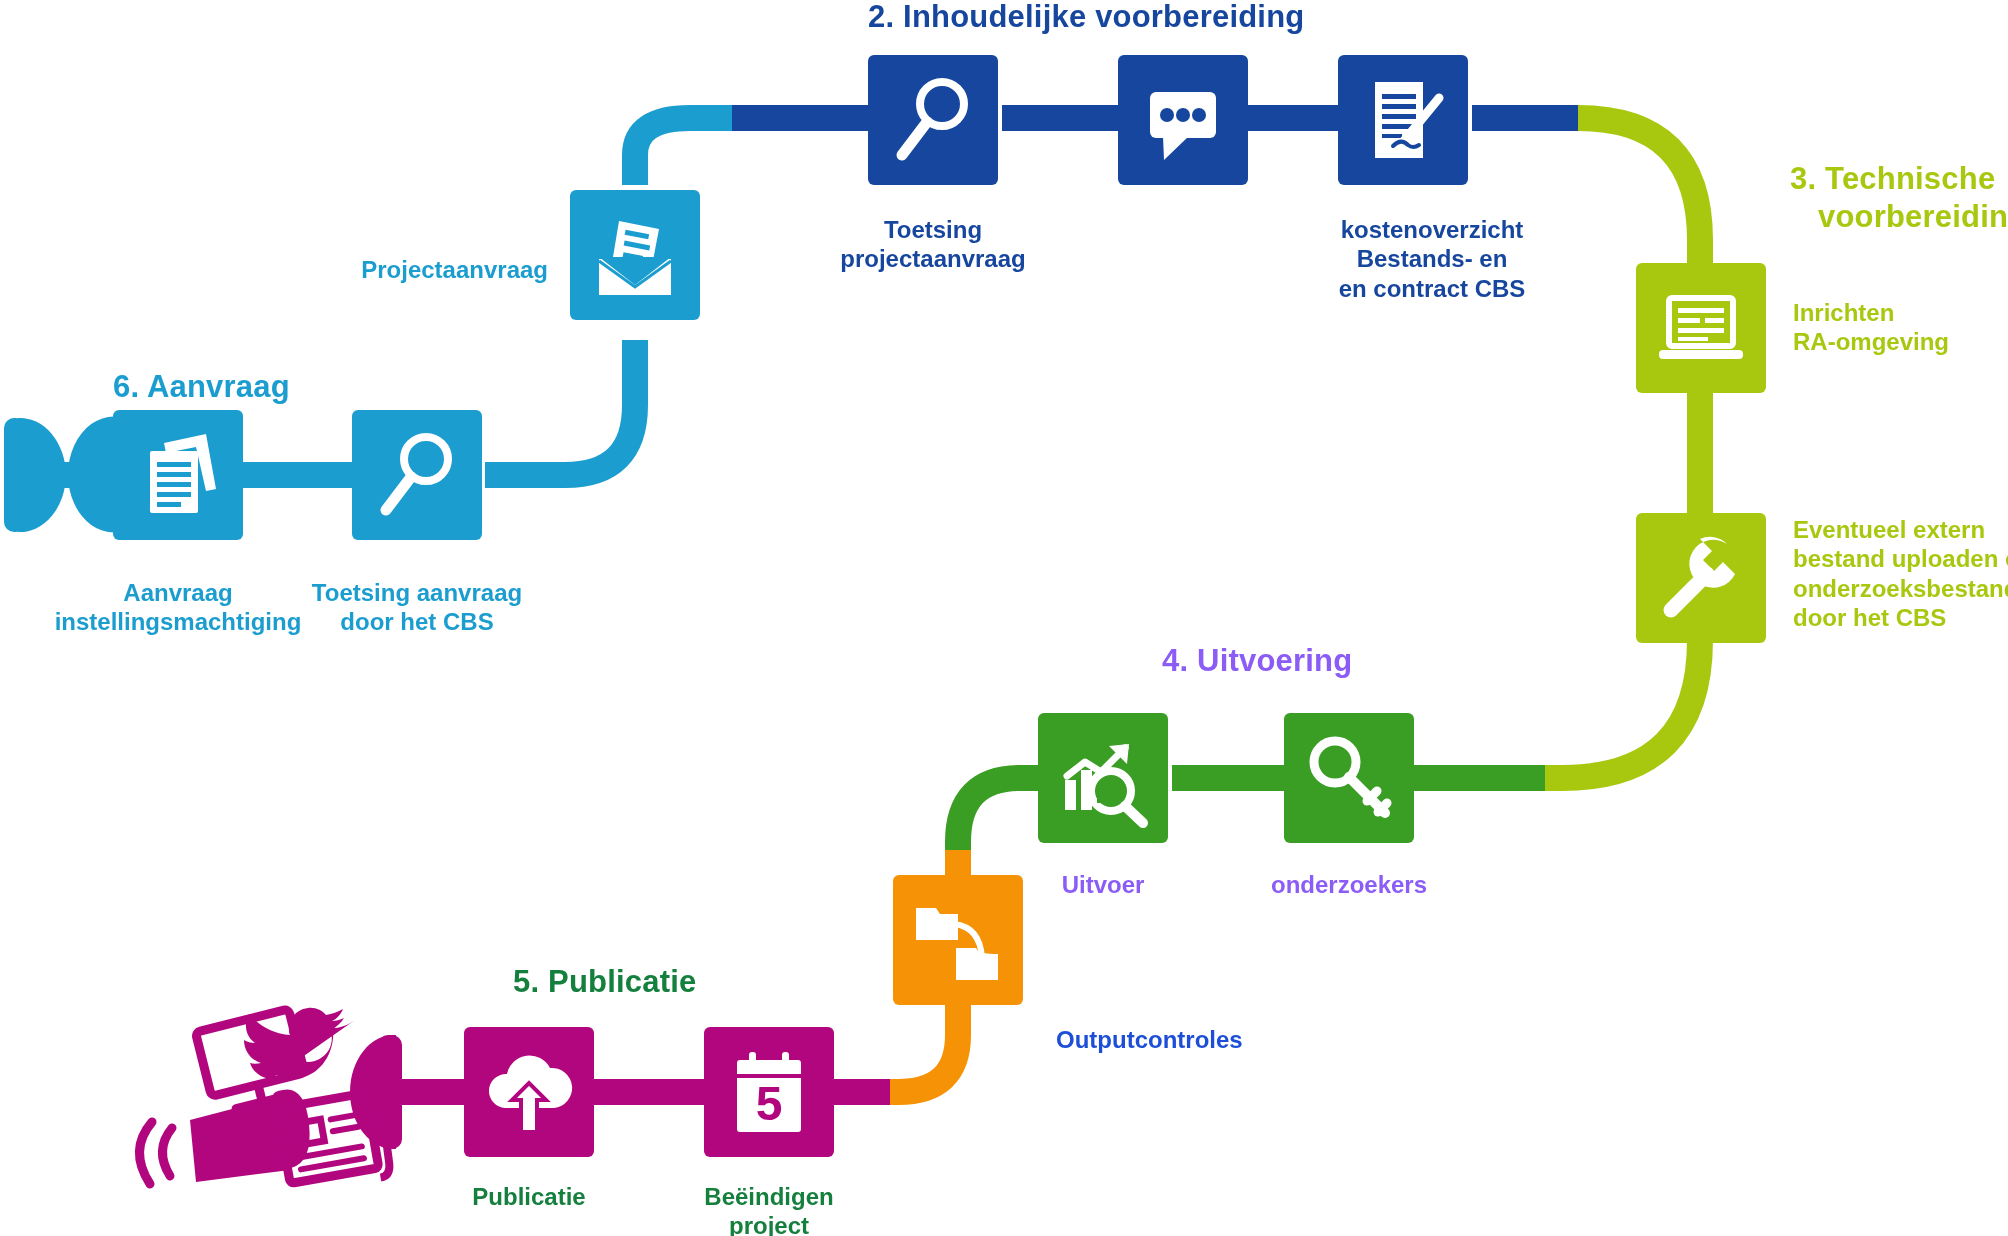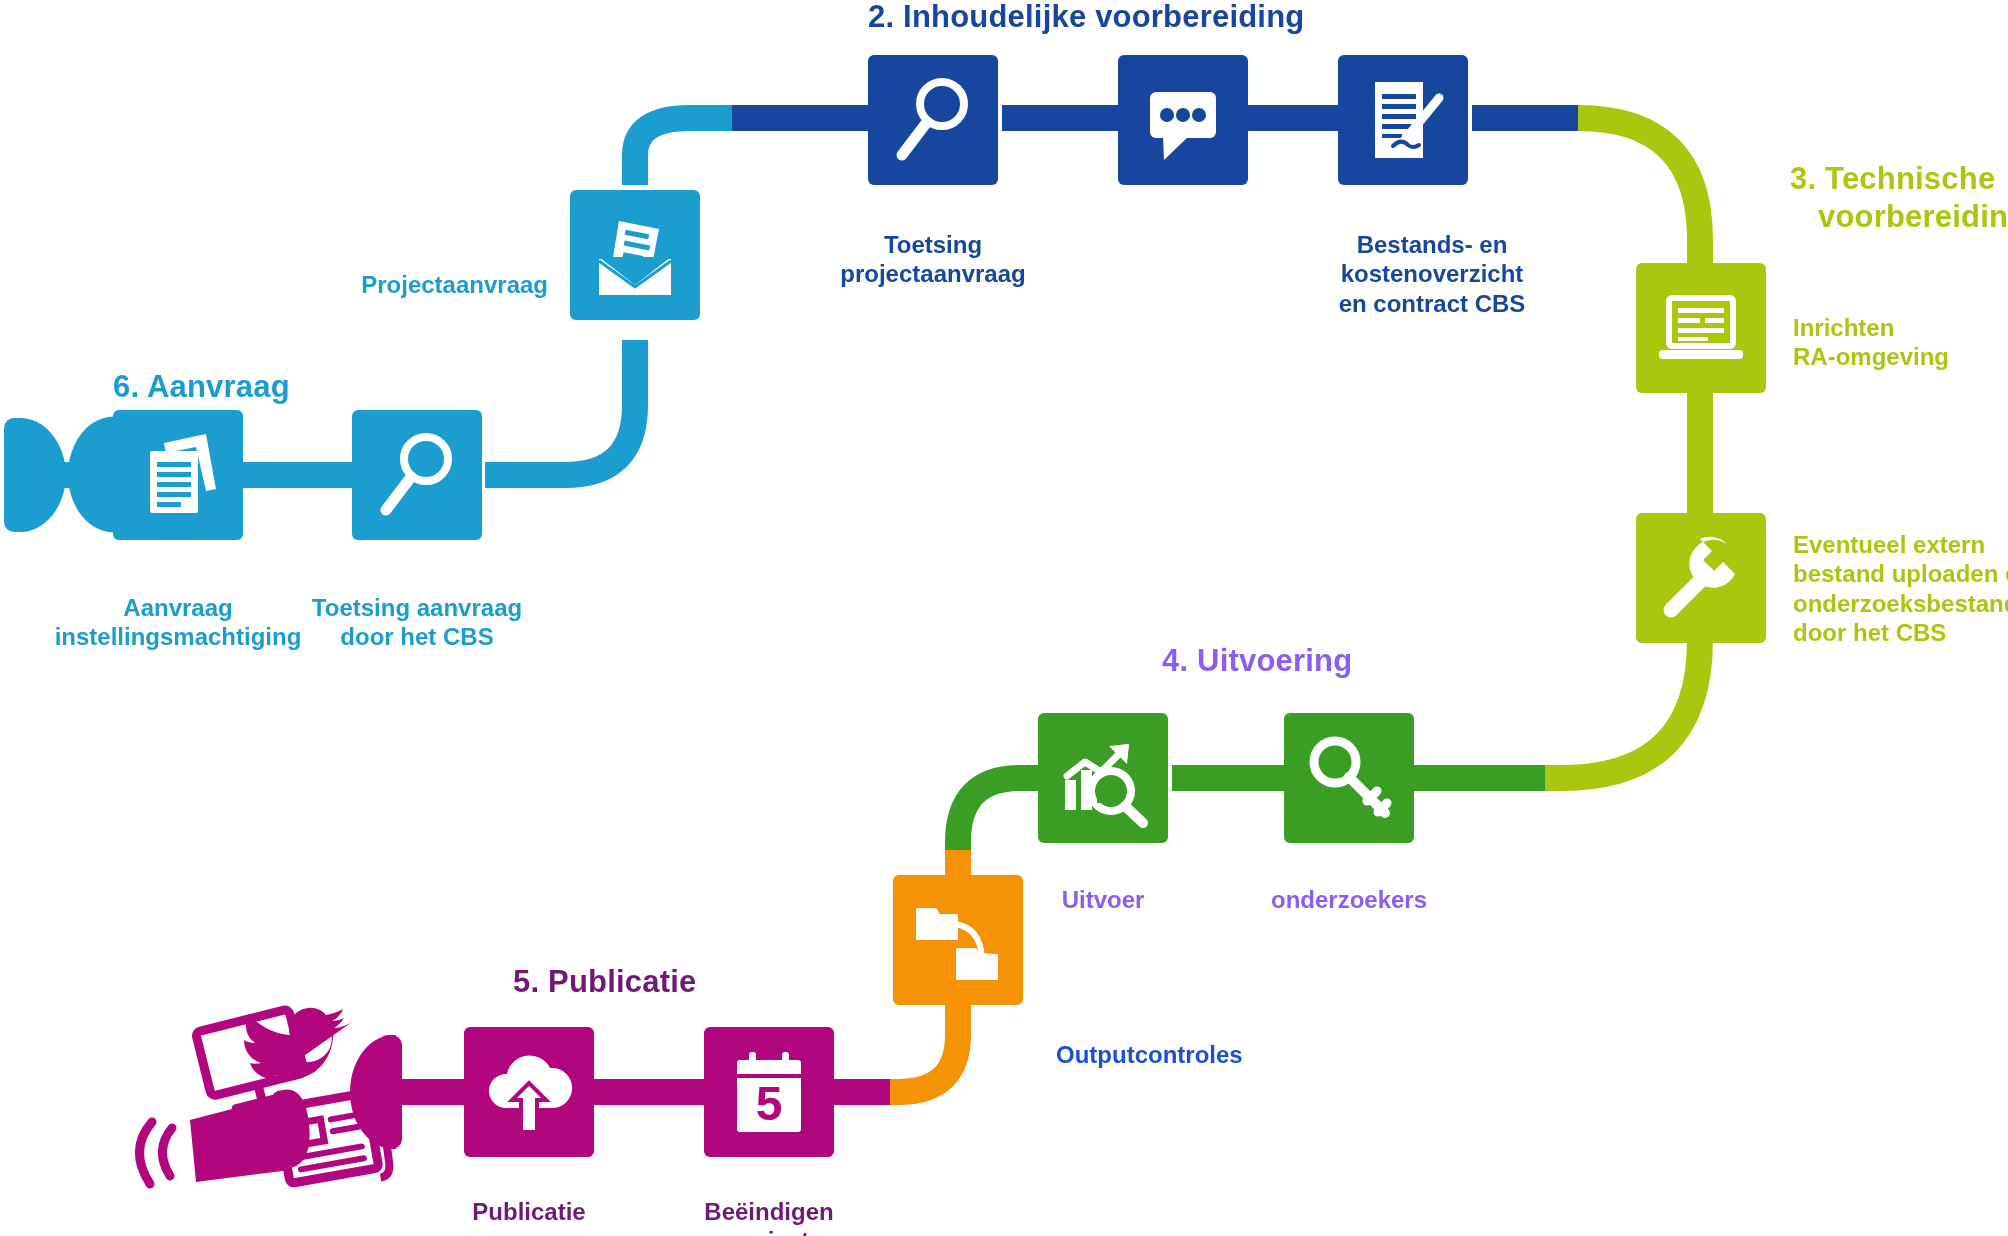--- a/index.html
+++ b/index.html
@@ -5,27 +5,27 @@
   html,body{margin:0;padding:0;background:#ffffff;}
   body{
     font-family:"Liberation Sans", sans-serif;
     width:2008px;height:1236px;overflow:hidden;position:relative;
   }
   #stage{position:absolute;left:0;top:0;width:2008px;height:1236px;}
   svg#flow{position:absolute;left:0;top:0;width:2008px;height:1236px;}
 
   .lbl{position:absolute;font-weight:bold;line-height:1.22;}
   .stage-title{font-size:31px;font-weight:bold;letter-spacing:.2px;}
-  .node-label{font-size:24px;font-weight:bold;margin-top:15px;}
+  .node-label{font-size:24px;font-weight:bold;}
   .tc-blue{color:#1b9dd0;}
   .tc-navy{color:#16469d;}
   .tc-lime{color:#a8c80f;}
   .tc-green{color:#8b5cf6;}
   .tc-orange{color:#1d4ed8;}
-  .tc-magenta{color:#701a75;}
+  .tc-magenta{color:#15803d;}
   .ctr{text-align:center;transform:translateX(-50%);}
   .lft{text-align:left;}
 </style>
 </head>
 <body>
 
 <div id="stage">
 
   <svg id="flow" viewBox="0 0 2008 1236">
     <defs>
@@ -298,22 +298,22 @@
     <div>Toetsing aanvraag</div>
     <div>door het CBS</div>
   </div>
   <div class="lbl node-label tc-blue" style="left:348px;top:255px;text-align:right;width:200px;">Projectaanvraag</div>
 
   <div class="lbl node-label tc-navy ctr" style="left:933px;top:215px;width:420px;">
     <div>Toetsing</div>
     <div>projectaanvraag</div>
   </div>
   <div class="lbl node-label tc-navy ctr" style="left:1432px;top:215px;width:420px;">
+    <div>kostenoverzicht</div>
     <div>Bestands- en</div>
-    <div>kostenoverzicht</div>
     <div>en contract CBS</div>
   </div>
 
   <div class="lbl node-label tc-lime lft" style="left:1793px;top:298px;width:260px;">
     <div>Inrichten</div>
     <div>RA-omgeving</div>
   </div>
   <div class="lbl node-label tc-lime lft" style="left:1793px;top:515px;width:270px;">
     <div>Eventueel extern</div>
     <div>bestand uploaden of</div>

